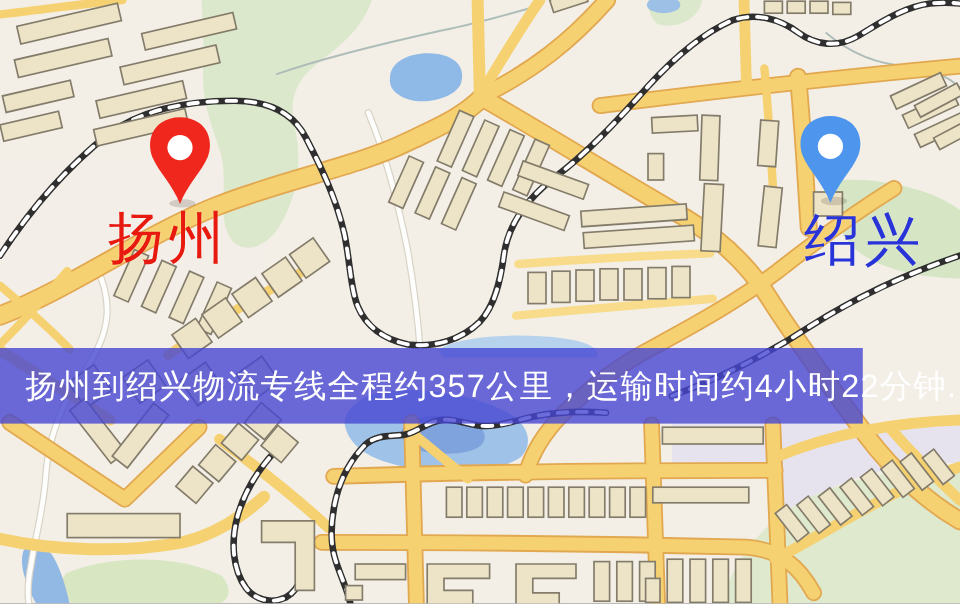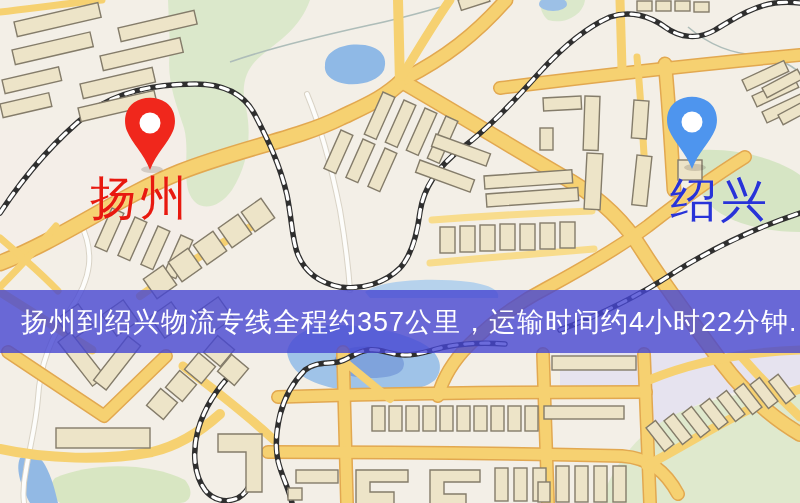--- a/index.html
+++ b/index.html
@@ -23,21 +23,21 @@
   .pin{position:absolute;width:56px;height:74px;}
   .pin svg{display:block;}
   .pin-shadow{position:absolute;width:22px;height:7px;border-radius:50%;
     background:rgba(60,50,40,.18);}
   .city-label{position:absolute;font-size:47px;font-weight:normal;letter-spacing:3px;
     line-height:1;white-space:nowrap;text-shadow:0 0 2px rgba(255,255,255,.35);}
   .label-origin{color:#e8190f;}
   .label-destination{color:#2833d8;}
   
   .banner{
-    position:absolute;left:0;top:290px;width:800px;height:63px;
+    position:absolute;left:0;top:290px;width:719px;height:63px;
     background:rgba(70,70,210,0.80);
     display:flex;align-items:center;
   }
   .banner-text{color:#ffffff;font-size:27px;padding-left:21px;letter-spacing:1px;
     white-space:nowrap;}
 </style>
 </head>
 <body>
 
 <div class="stage">

